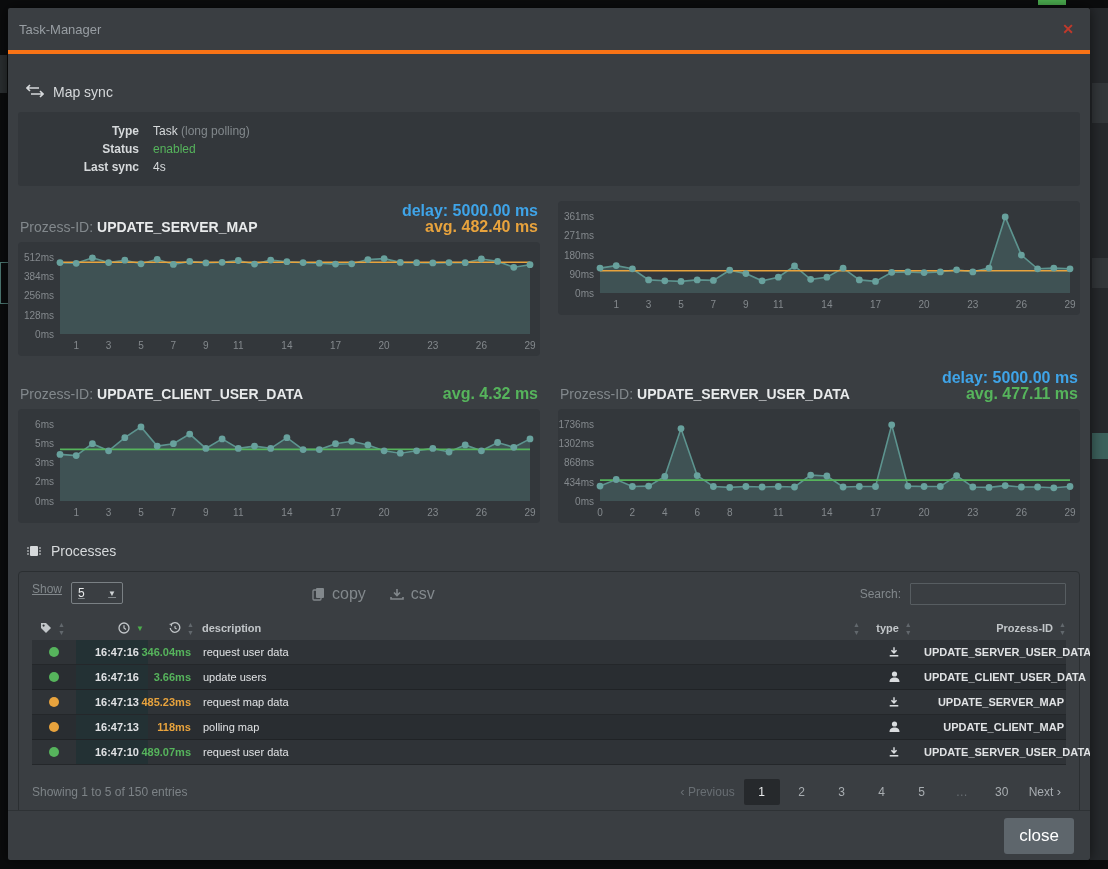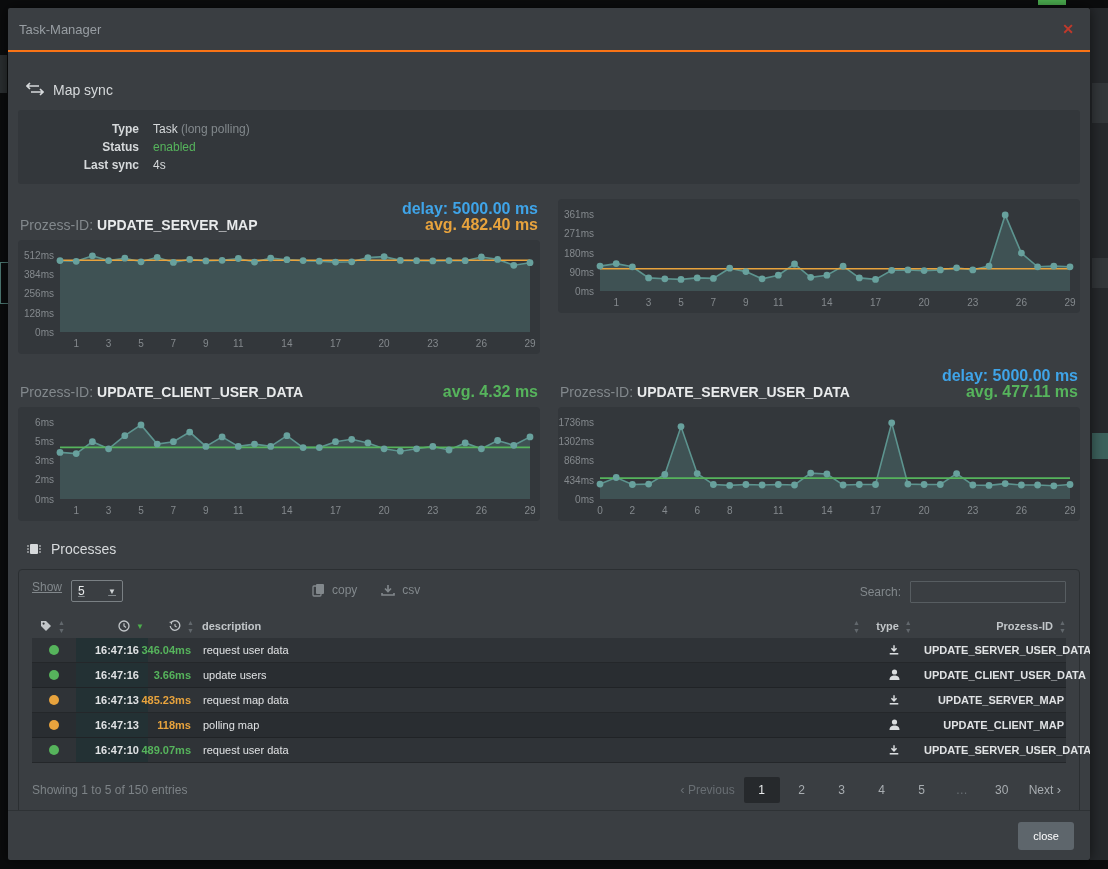--- a/index.html
+++ b/index.html
@@ -17,32 +17,32 @@
   .bg-left-frag{position:absolute;left:0;width:7px;background:#2b2f31;}
 
   
   .modal{
     position:absolute;left:8px;top:8px;width:1082px;height:852px;
     background:#3a3e42;border-radius:2px;display:flex;flex-direction:column;
     box-shadow:0 0 14px rgba(0,0,0,.6);
   }
   .modal-header{
     height:42px;flex:0 0 42px;display:flex;align-items:center;justify-content:space-between;
-    padding:0 16px 0 11px;border-bottom:2px solid #f97316;
+    padding:0 16px 0 11px;border-bottom:4px solid #f97316;
   }
   .modal-title{color:#989ea3;font-size:13px;}
   .close-x{color:#c0392b;font-size:14px;font-weight:bold;cursor:pointer;line-height:1;}
   .modal-body{flex:1;padding:0 10px;overflow:hidden;}
   .modal-footer{
     flex:0 0 49px;border-top:1px solid #2e3235;display:flex;align-items:center;
     justify-content:flex-end;padding:0 16px;
   }
   .close-btn{
     background:#5e666c;color:#fff;border:0;border-radius:3px;
-    padding:8px 15px;font-size:11px;cursor:pointer;font-family:inherit;
+    padding:8px 15px;font-size:17px;cursor:pointer;font-family:inherit;
   }
 
   
   .section-heading{display:flex;align-items:flex-start;gap:9px;color:#d6d9db;font-size:14px;margin:0 8px 12px;}
   .section-heading.map{margin-top:30px;}
   .section-heading.proc{margin-top:20px;}
   .section-heading svg{display:block;}
 
   
   .info-panel{background:#33373b;border-radius:3px;padding:10px 0;margin-bottom:15px;}
@@ -67,21 +67,21 @@
   
   .table-panel{border:1px solid #2b2f32;border-radius:4px;padding:10px 13px 13px;margin-bottom:10px;position:relative;}
   .controls-row{position:relative;height:28px;}
   .show-group{display:flex;align-items:flex-start;gap:9px;color:#82888c;font-size:12px;height:24px;text-decoration:underline;}
   .fake-select{
     width:38px;height:20px;border:1px solid #7a8084;border-radius:2px;color:#e8eaeb;font-size:12px;
     display:flex;align-items:center;justify-content:space-between;padding:0 6px;cursor:pointer;background:transparent;
   }
   .fake-select .caret{font-size:8px;color:#cfd3d5;}
   .dt-buttons{position:absolute;left:280px;top:3px;display:flex;gap:24px;}
-  .dt-btn{display:flex;align-items:center;gap:7px;color:#82888c;font-size:12px;cursor:pointer;}
+  .dt-btn{display:flex;align-items:center;gap:7px;color:#82888c;font-size:16px;cursor:pointer;}
   .search-group{position:absolute;right:0;top:1px;display:flex;align-items:center;gap:9px;color:#82888c;font-size:12px;}
   .search-input{
     width:146px;height:20px;background:transparent;border:1px solid #575d61;border-radius:1px;
     color:#d6d9db;font-family:inherit;font-size:12px;padding:0 4px;outline:none;
   }
 
   .tbl{margin-top:6px;}
   .tbl-header,.tbl-row{display:grid;grid-template-columns:44px 72px 48px 668px 60px 1fr;align-items:center;}
   .tbl-header{height:24px;color:#c2c6c9;font-size:11px;font-weight:bold;}
   .hcell{display:flex;align-items:center;gap:6px;cursor:pointer;}

